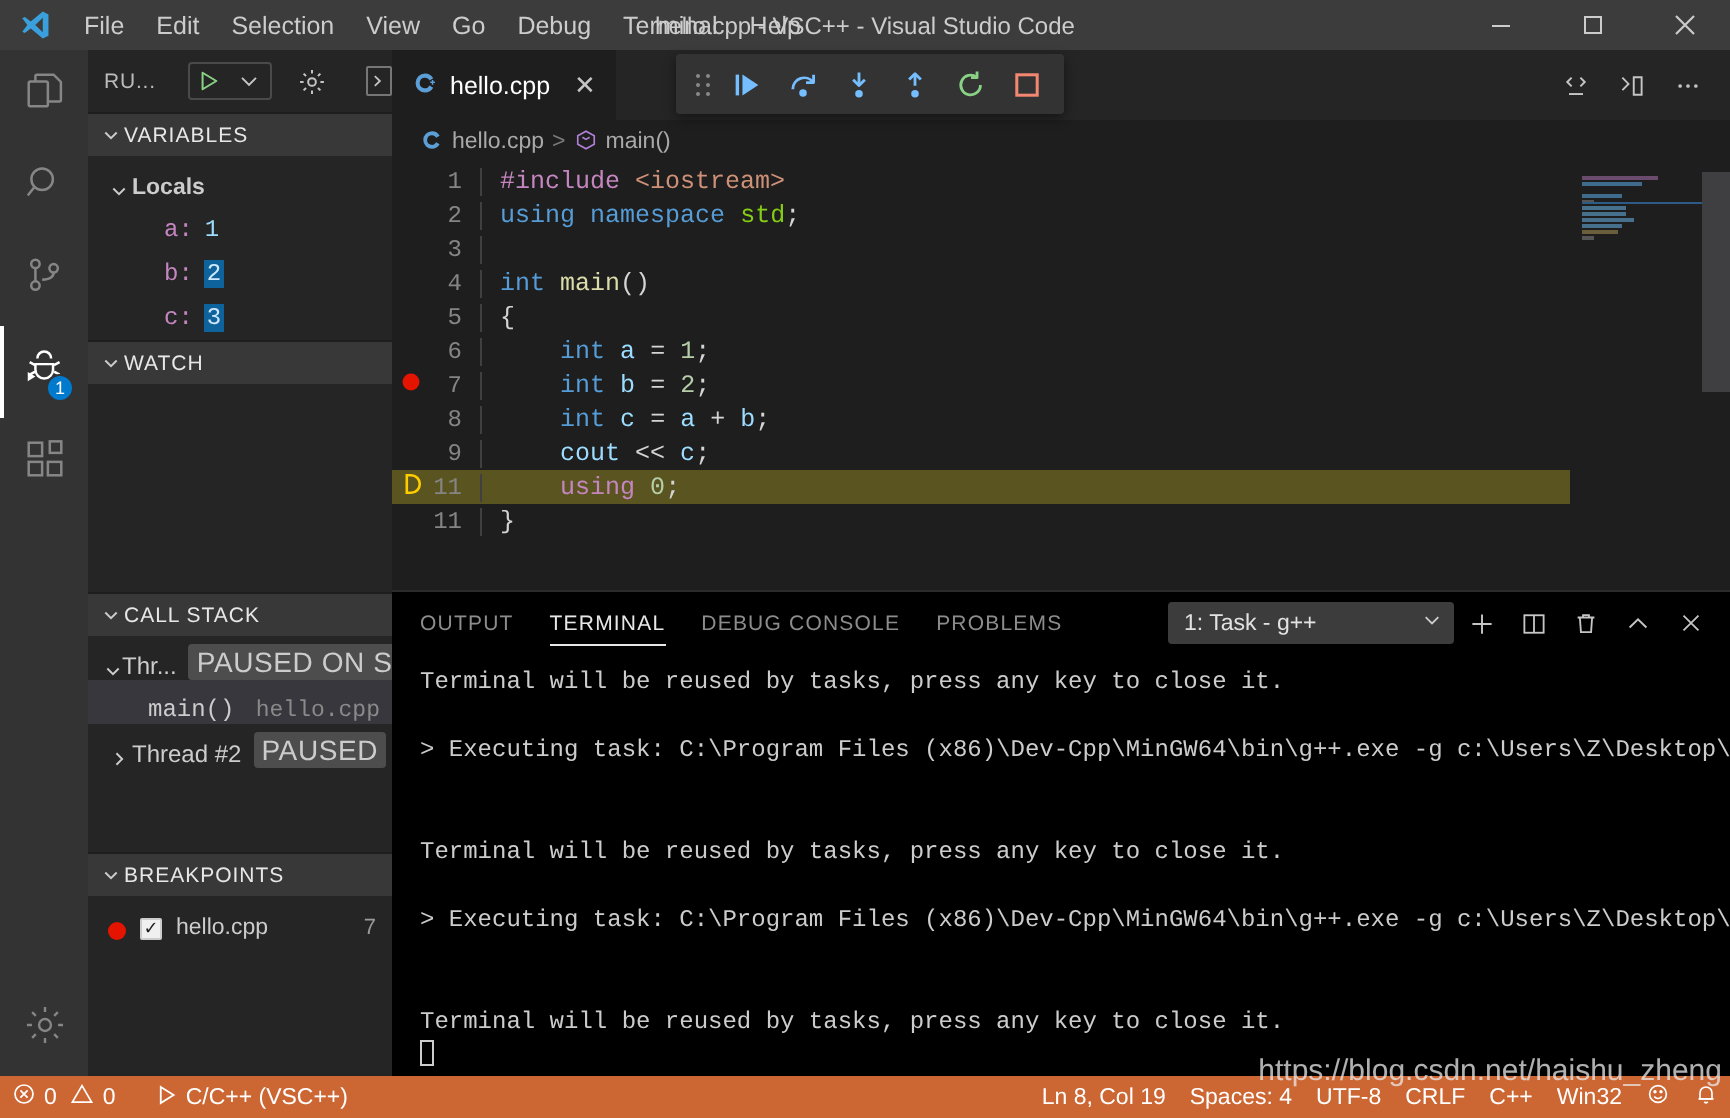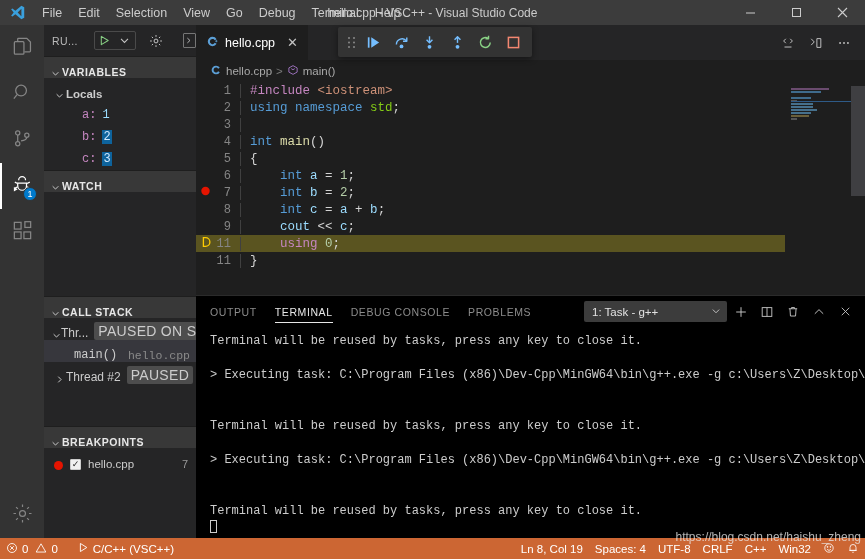--- a/index.html
+++ b/index.html
@@ -75,22 +75,22 @@
     width: 20px; height: 19px; display: flex; align-items: center; justify-content: center;
     color: #c5c5c5;
   }
   .sb-gear { width: 22px; height: 19px; display: flex; align-items: center; justify-content: center; color: #c5c5c5; }
   .sb-term-btn {
     width: 17px; height: 15px; border: 1px solid #767676; display: flex; align-items: center;
     justify-content: center; color: #c5c5c5; margin-left: 6px; border-radius: 1px;
   }
 
   .section-header {
-    height: 22px; display: flex; align-items: flex-end; background: #383838;
-    font-size: 10.5px; font-weight: bold; letter-spacing: .5px; color: #e7e7e7;
+    height: 22px; display: flex; align-items: center; background: #383838;
+    font-size: 10.5px; font-weight: normal; letter-spacing: .5px; color: #e7e7e7;
     padding-left: 4px; flex: 0 0 22px; border-top: 1px solid #1e1e1e;
   }
   .chev { width: 14px; display: inline-flex; justify-content: center; align-items: center; color: #cccccc; }
   .section-body { background: #252526; overflow: hidden; }
 
   .tree-row {
     height: 22px; display: flex; align-items: flex-end; font-size: 12px;
     font-family: "Liberation Mono", monospace; color: #cccccc; white-space: nowrap;
   }
   .tree-row.ui { font-family: "Liberation Sans", sans-serif; }
@@ -208,21 +208,21 @@
   .debug-toolbar {
     position: absolute; left: 338px; top: 27px; height: 30px; background: #333333;
     display: flex; align-items: center; padding: 0 6px; gap: 2px; z-index: 40;
     border-radius: 2px; box-shadow: 0 2px 6px rgba(0,0,0,.45);
   }
   .dt-btn { width: 26px; height: 26px; display: flex; align-items: center; justify-content: center; }
   .dt-grip { width: 14px; display: flex; align-items: center; justify-content: center; }
 
   
   .watermark {
-    position: absolute; right: 4px; bottom: 15px; font-size: 12px; color: rgba(235,235,235,.75);
+    position: absolute; right: 4px; bottom: 15px; font-size: 15px; color: rgba(235,235,235,.75);
     font-family: "Liberation Sans", sans-serif; z-index: 60; pointer-events: none; white-space: nowrap;
   }
 </style>
 </head>
 <body>
 
 <div class="app">
 
   <div class="titlebar">
     <div class="vs-logo">

